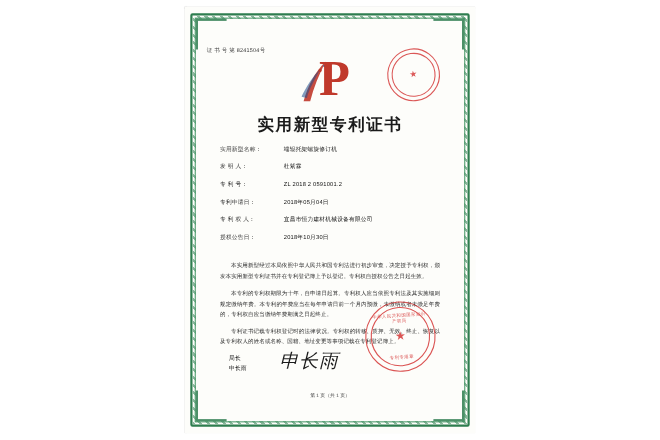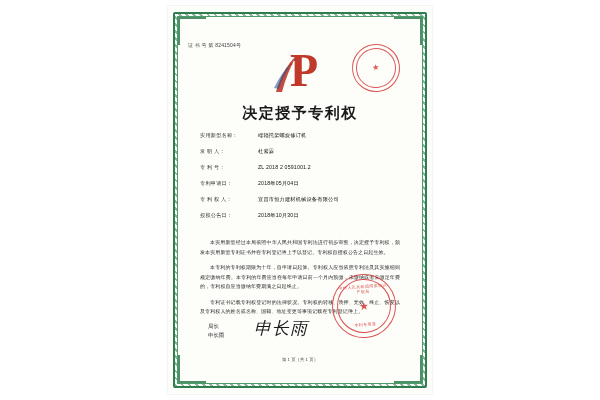--- a/index.html
+++ b/index.html
@@ -310,21 +310,21 @@
       <div class="emblem">
         <svg class="swoosh" viewBox="0 0 26 40">
           <path d="M2 38 C6 24 12 12 22 2 C16 14 11 26 8 38 Z" fill="#c0392b" opacity="0.9"></path>
           <path d="M0 34 C5 24 10 16 17 9 C12 19 7 27 5 35 Z" fill="#1f4e8c" opacity="0.55"></path>
           <circle cx="17" cy="10" r="1.4" fill="#c0392b"></circle>
           <circle cx="21" cy="6" r="1.1" fill="#1f4e8c"></circle>
         </svg>
         <div class="p-letter">P</div>
       </div>
 
-      <div class="title">决定授予专利权</div>
+      <div class="title">实用新型专利证书</div>
 
       <div class="fields">
         <div class="field-row">
           <span class="field-label">实用新型名称：</span>
           <span class="field-value">端辊托架螺旋修订机</span>
         </div>
         <div class="field-row">
           <span class="field-label">发 明 人：</span>
           <span class="field-value">杜紫霖</span>
         </div>

